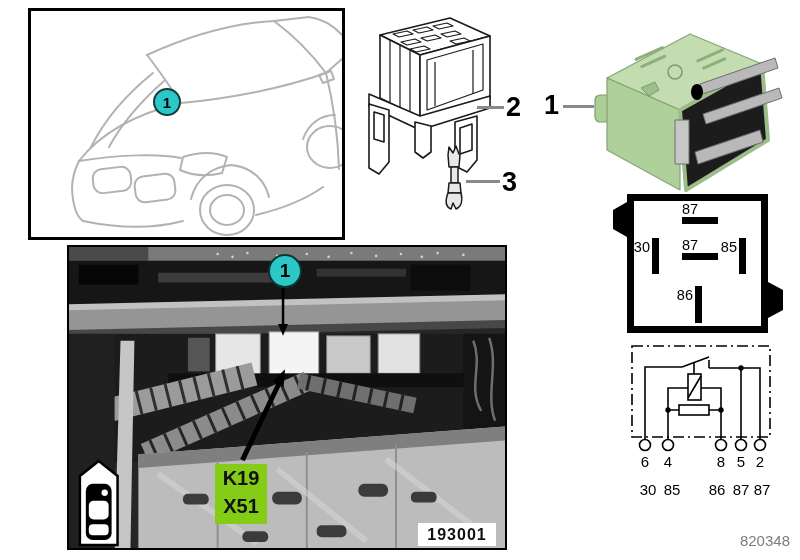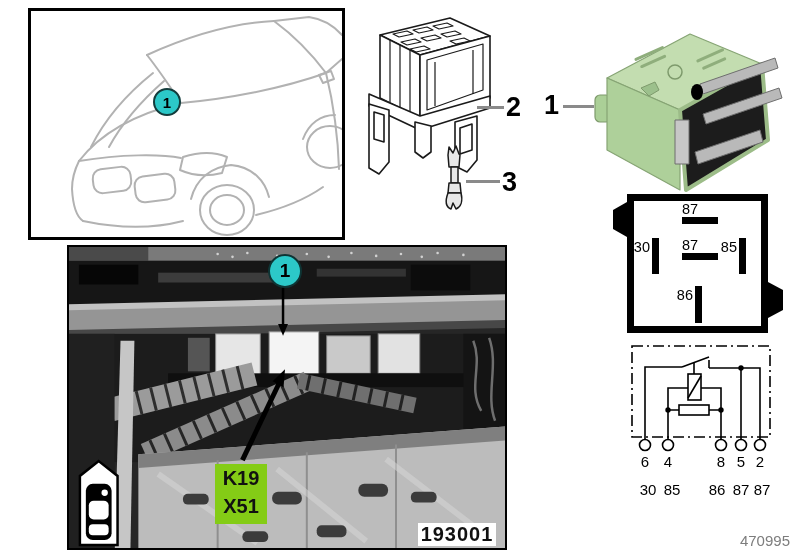--- a/index.html
+++ b/index.html
@@ -43,21 +43,21 @@
     position:absolute; left:67px; top:245px; width:440px; height:305px;
     border:2px solid #000; box-sizing:border-box; background:#262626; overflow:hidden;
   }
   .photo > svg { position:absolute; left:0; top:0; width:100%; height:100%; }
   .relay-code {
     position:absolute; left:146px; top:217px; width:52px; height:60px;
     background:#84cc16; text-align:center; font-weight:bold; font-size:20px; line-height:28px; color:#111;
   }
   .photo-id {
     position:absolute; left:349px; top:276px; width:78px; height:23px;
-    background:#fff; text-align:center; font-weight:bold; font-size:20px; line-height:23px;
+    background:#fff; text-align:center; font-weight:bold; font-size:16px; line-height:23px;
     letter-spacing:1px; color:#111;
   }
   .doc-number {
     position:absolute; left:714px; top:532px; width:76px; text-align:right;
     font-size:15px; color:#7d7d7d;
   }
 </style>
 </head>
 <body>
 
@@ -343,15 +343,15 @@
     </div>
 
     <div class="relay-code">
       <div>K19</div>
       <div>X51</div>
     </div>
 
     <div class="photo-id">193001</div>
   </div>
 
-  <div class="doc-number">470995</div>
+  <div class="doc-number">820348</div>
 
 </div>
 
 </body></html>

